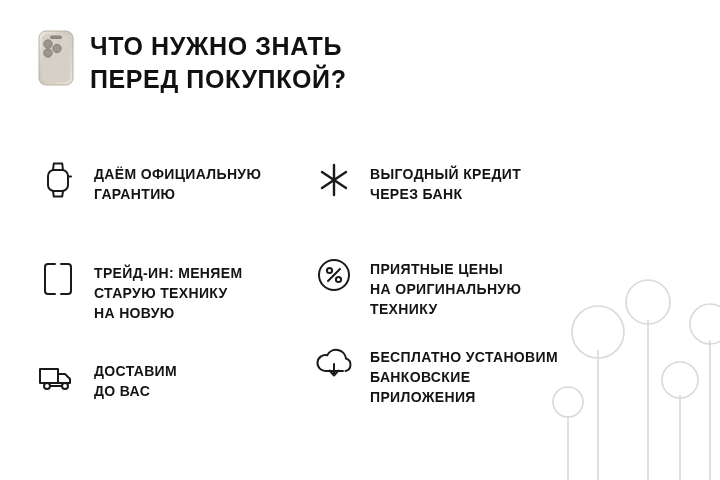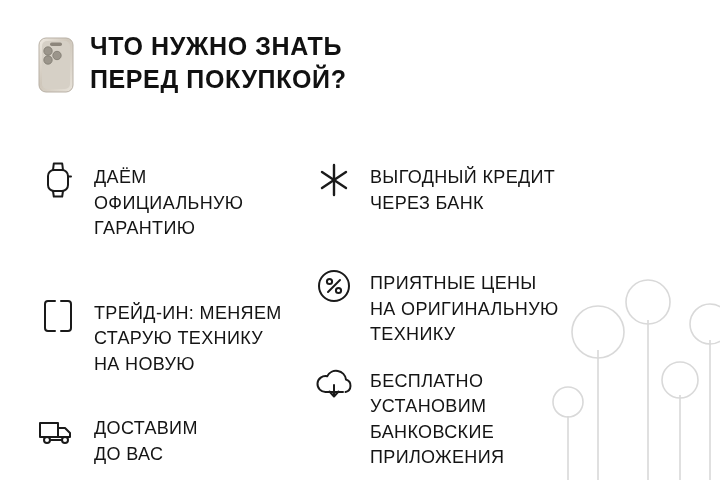--- a/index.html
+++ b/index.html
@@ -34,21 +34,21 @@
     height: 260px;
     pointer-events: none;
   }
 
   
   .header {
     position: absolute;
     left: 38px;
     top: 28px;
     display: flex;
-    align-items: flex-end;
+    align-items: flex-start;
     gap: 16px;
   }
   .phone-icon {
     margin-top: 2px;
     flex: 0 0 auto;
   }
   .title {
     font-size: 25px;
     line-height: 1.33;
     font-weight: bold;
@@ -76,35 +76,35 @@
   }
   .feature .ico {
     flex: 0 0 auto;
     width: 40px;
     height: 40px;
     display: flex;
     align-items: center;
     justify-content: center;
   }
   .feature .txt {
-    font-size: 18px;
+    font-size: 14px;
     line-height: 1.42;
-    font-weight: normal;
+    font-weight: bold;
     letter-spacing: 0.35px;
     text-transform: uppercase;
     color: #141414;
     white-space: pre-line;
     padding-top: 5px;
   }
 
   
   .col-left .feature:nth-child(1) { margin-bottom: 54px; }
   .col-left .feature:nth-child(2) { }
   .col-right .feature:nth-child(1) { margin-bottom: 50px; }
-  .col-right .feature:nth-child(2) { margin-bottom: 16px; }
+  .col-right .feature:nth-child(2) { margin-bottom: 24px; }
 
   
   .watermark {
     position: absolute;
     right: 14px;
     bottom: 22px;
     display: flex;
     align-items: center;
     gap: 5px;
     opacity: 0.32;

